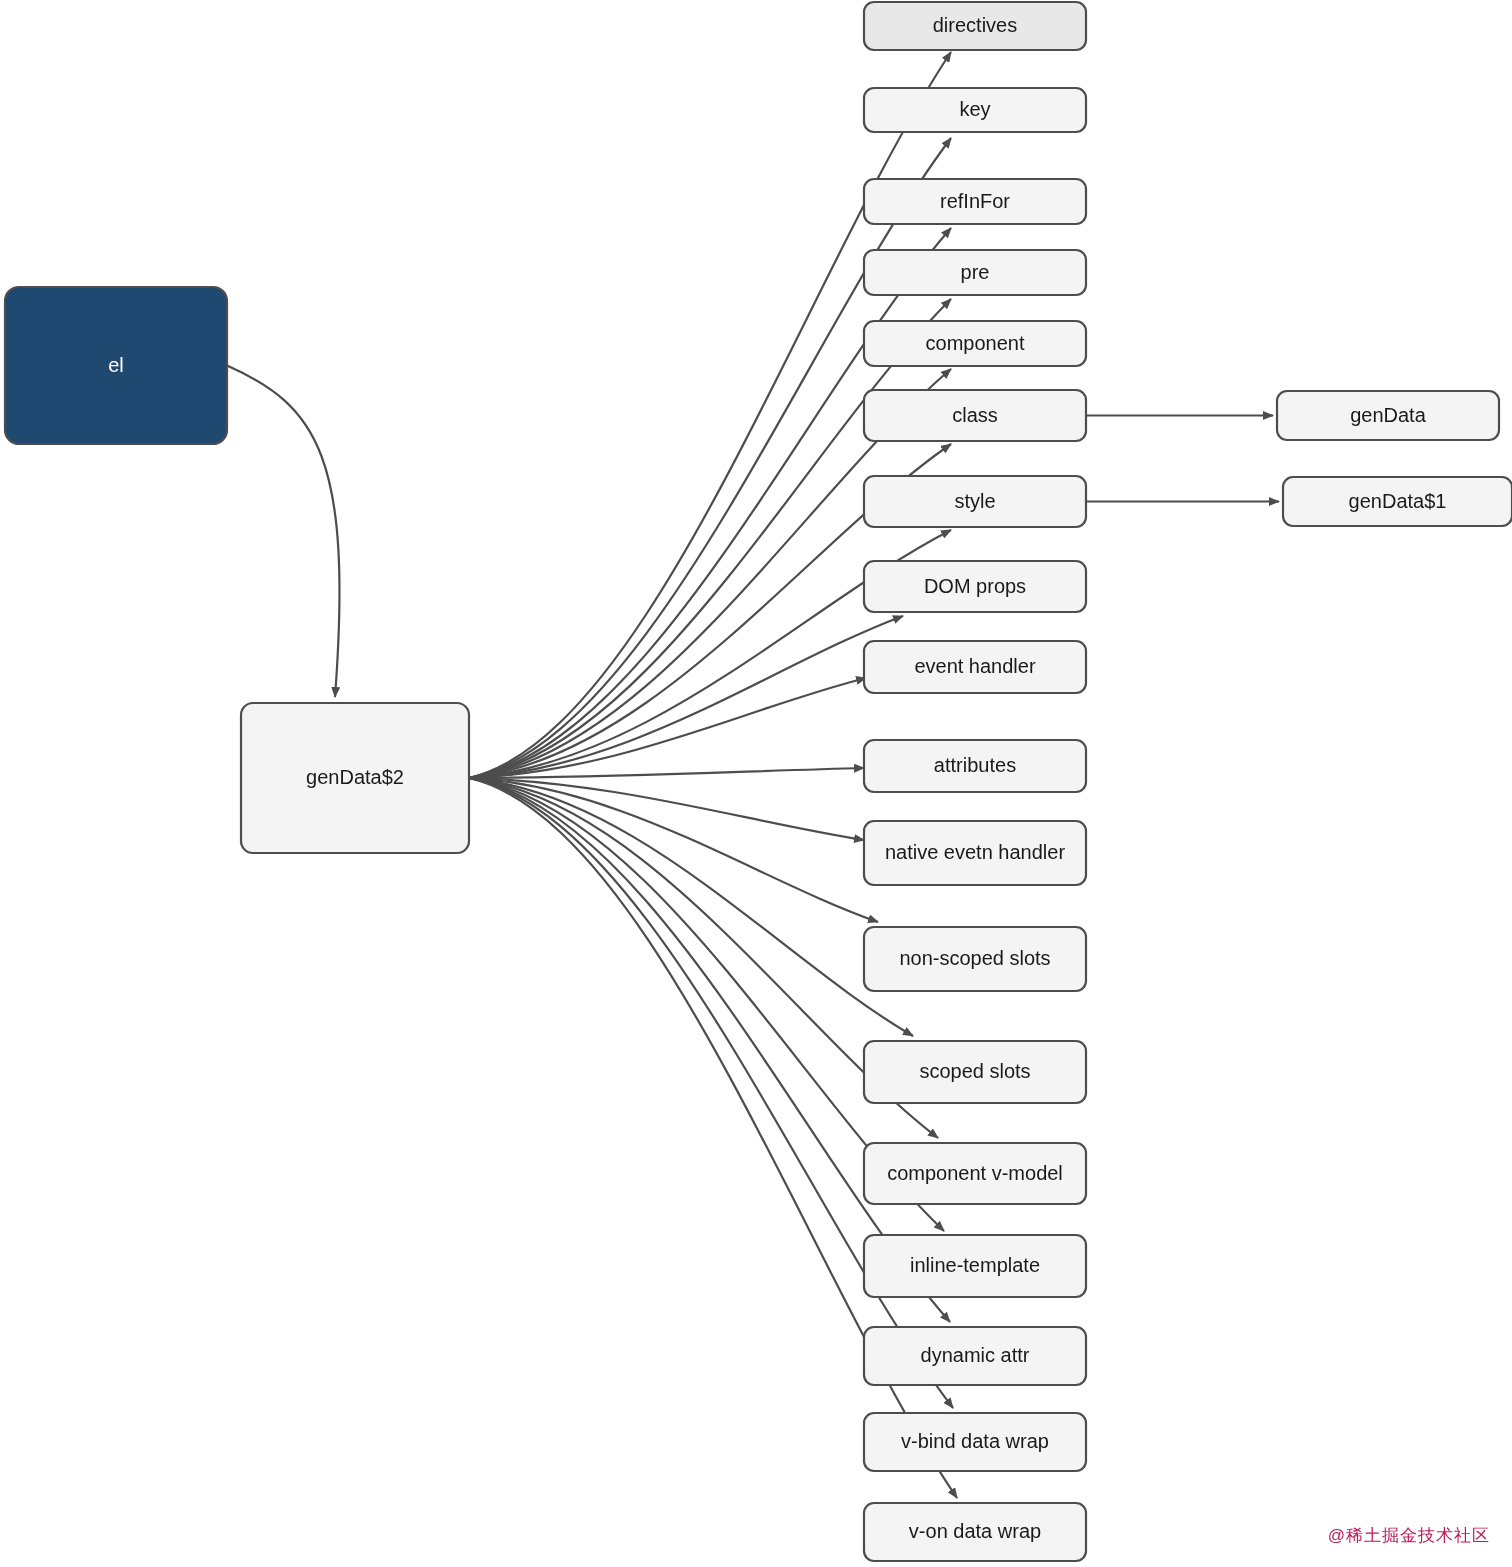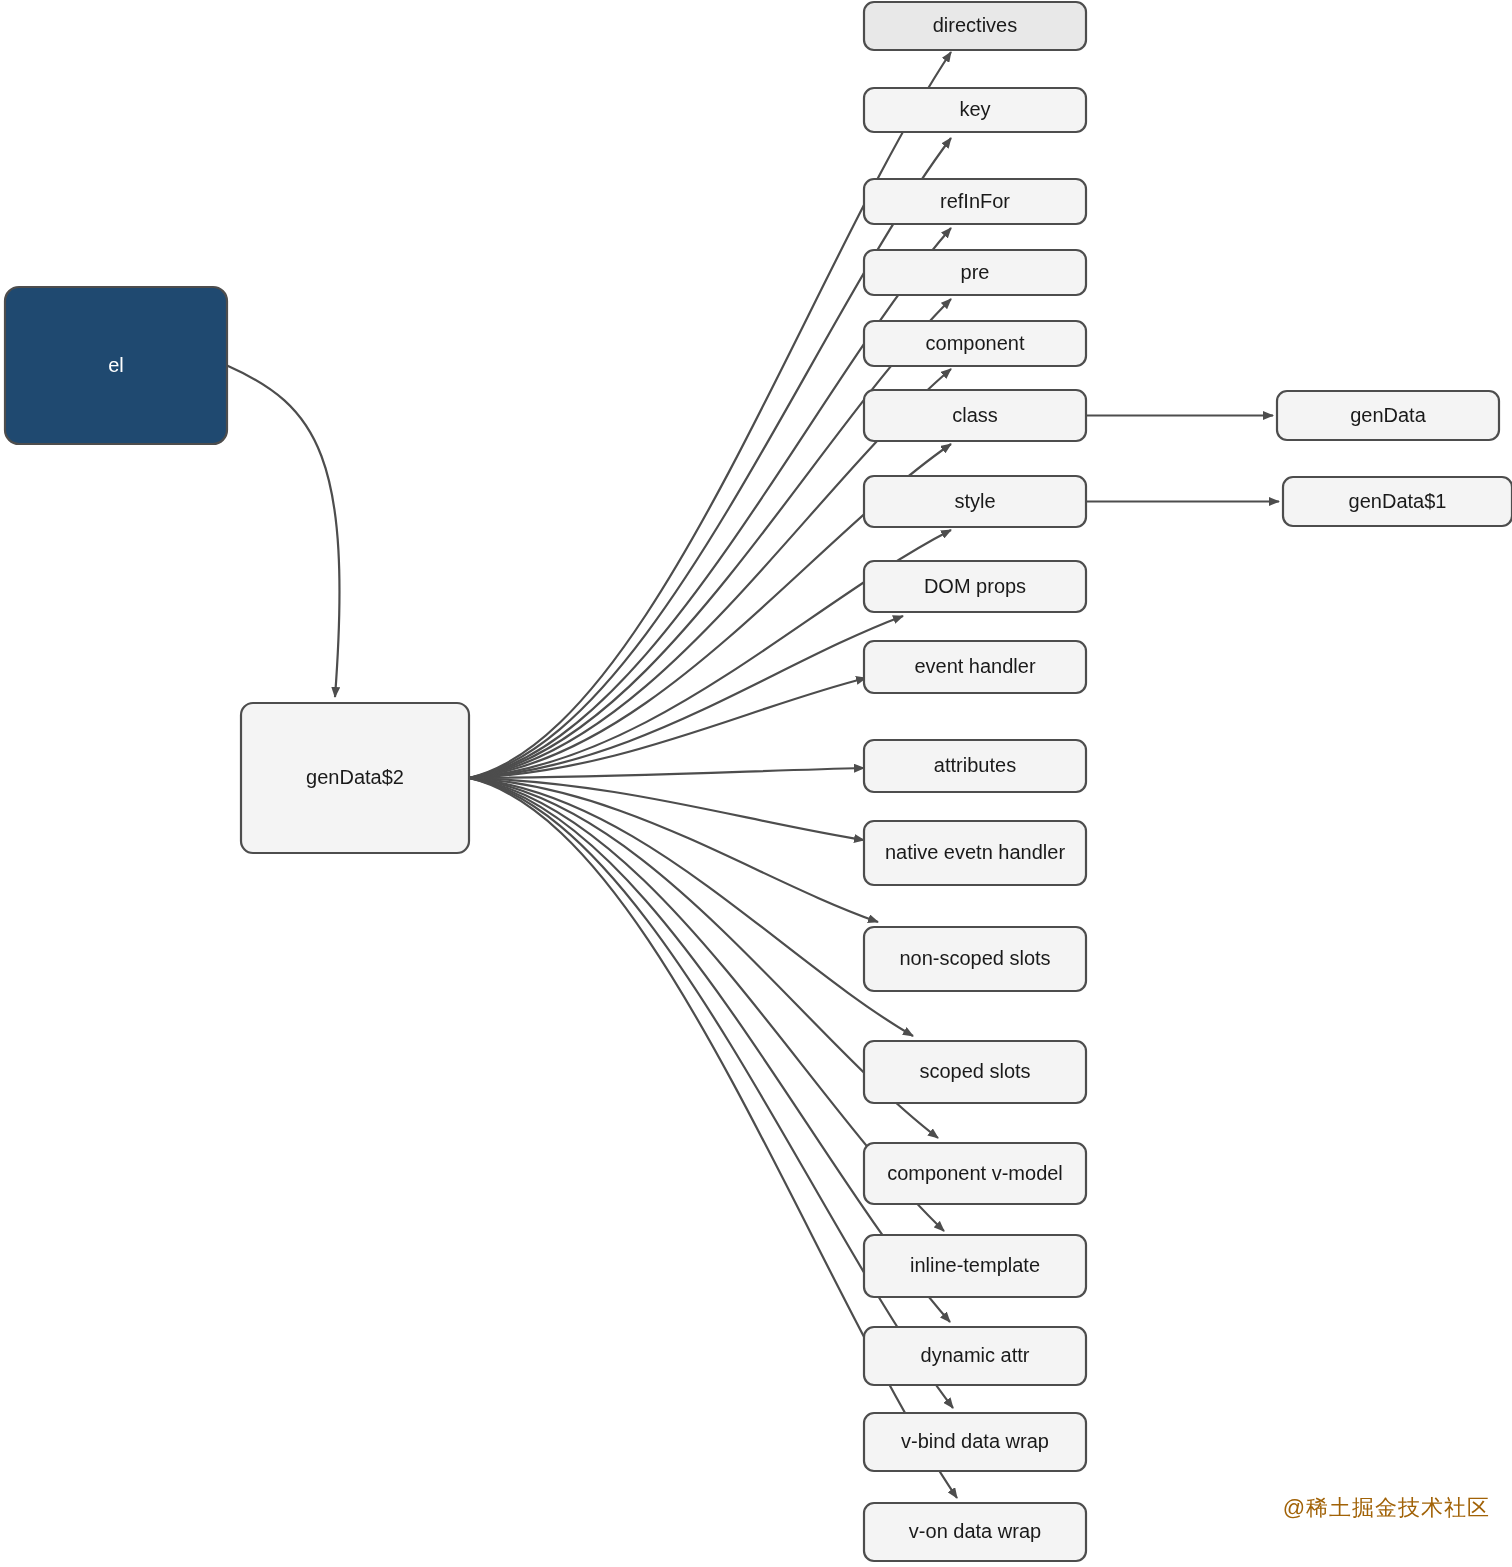--- a/index.html
+++ b/index.html
@@ -52,24 +52,24 @@
   }
   .edge {
     fill: none;
     stroke: #4d4d4d;
     stroke-width: 2.2;
     stroke-linecap: butt;
   }
   .watermark {
     position: absolute;
     right: 22px;
-    bottom: 44px;
+    bottom: 20px;
     font-family: "Liberation Sans", sans-serif;
-    font-size: 22px;
-    color: #a16207;
+    font-size: 17px;
+    color: #be185d;
     letter-spacing: 1px;
     user-select: none;
   }
 </style>
 </head>
 <body>
 
 <div id="diagram-root">
   <svg class="flow" viewBox="0 0 1512 1567" xmlns="http://www.w3.org/2000/svg">
     <defs>

